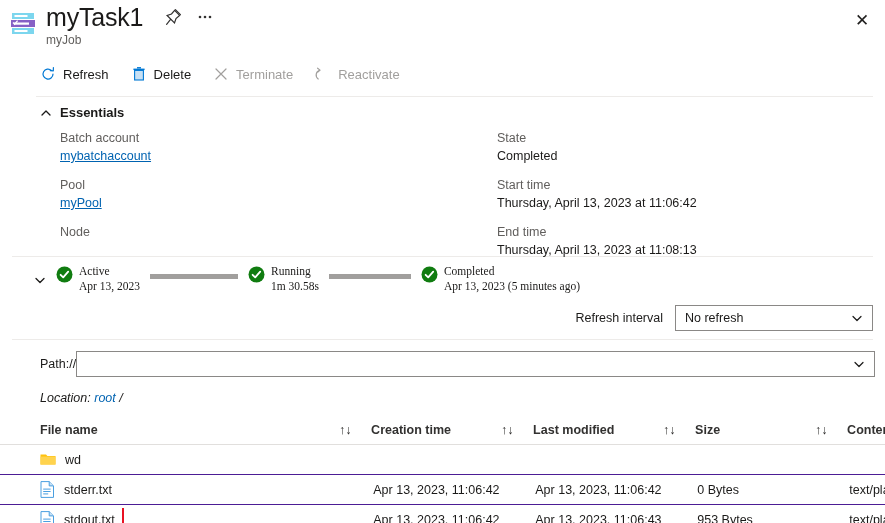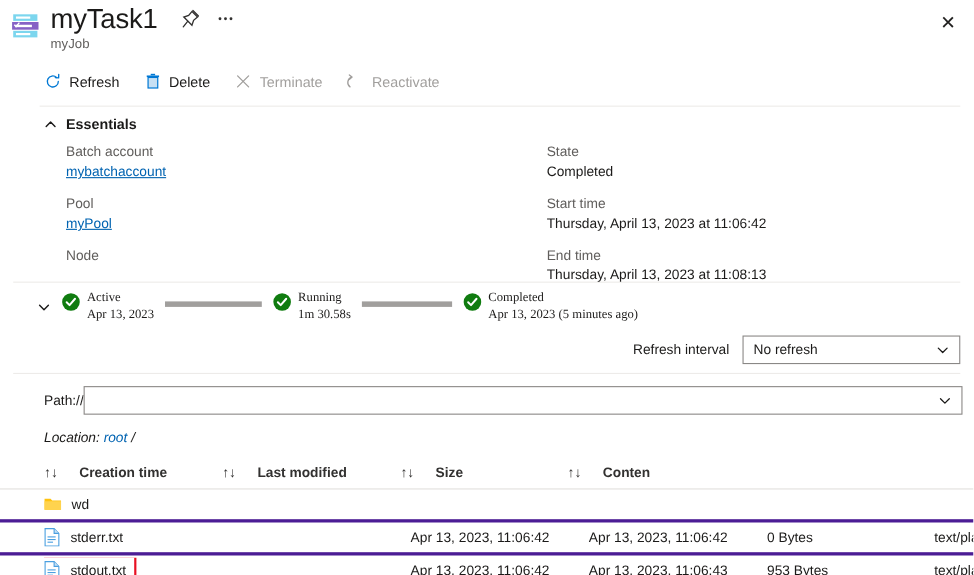--- a/index.html
+++ b/index.html
@@ -108,21 +108,21 @@
     flex: 1; height: 26px; border: 1px solid #8a8886; background: #fff;
     display: flex; align-items: center; justify-content: space-between;
     padding: 0 9px; font-size: 12.5px; color: #1b1a19; cursor: text;
   }
   .location-row { margin: 14px 0 0 40px; font-size: 12.5px; color: #1b1a19; font-style: italic; }
 
   
   .ftable { margin: 10px 0 0 0; width: 885px; }
   .frow {
     display: flex; align-items: center; height: 30px;
-    border-bottom: 3px solid #4c1d95; padding-left: 40px;
+    border-bottom: 1px solid #4c1d95; padding-left: 40px;
   }
   .fhead { border-bottom: 1px solid #e1dfdd; }
   .fhead .c { font-size: 12.5px; font-weight: 700; color: #323130; }
   .c { font-size: 12.5px; color: #1b1a19; white-space: nowrap; overflow: hidden; }
   .c-name  { width: 340px; display: flex; align-items: center; gap: 9px; }
   .c-sort  { width: 32px; color: #323130; font-size: 11px; cursor: pointer; flex: 0 0 32px; }
   .c-ctime { width: 130px; flex: 0 0 130px; }
   .c-mtime { width: 130px; flex: 0 0 130px; }
   .c-size  { width: 120px; flex: 0 0 120px; }
   .c-ctype { flex: 1 1 auto; }
@@ -348,20 +348,21 @@
 
 <div class="location-row">
   <span>Location:</span>
   <span class="lnk" style="text-decoration:none">root</span>
   <span>/</span>
 </div>
 
 <div class="ftable">
 
   <div class="frow fhead">
+    <div class="c c-name">File name</div>
     <div class="c c-sort">↑↓</div>
     <div class="c c-ctime">Creation time</div>
     <div class="c c-sort">↑↓</div>
     <div class="c c-mtime">Last modified</div>
     <div class="c c-sort">↑↓</div>
     <div class="c c-size">Size</div>
     <div class="c c-sort">↑↓</div>
     <div class="c c-ctype">Conten</div>
   </div>
 

